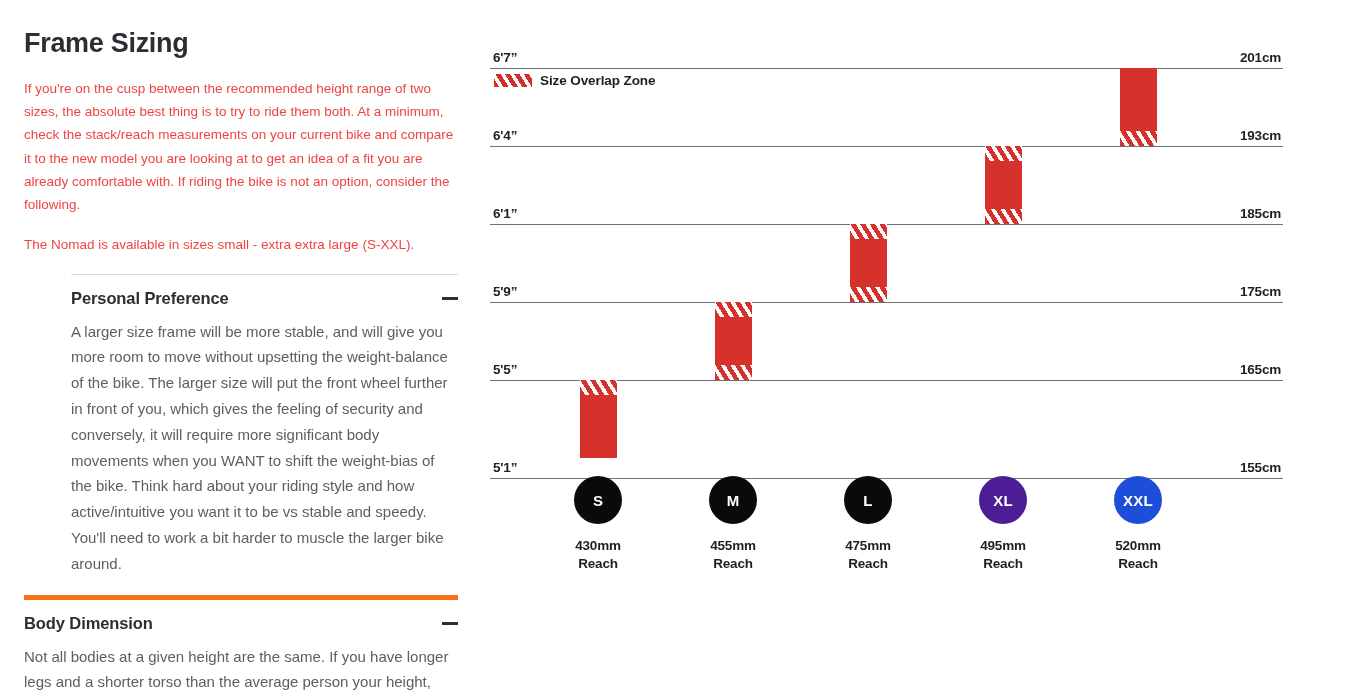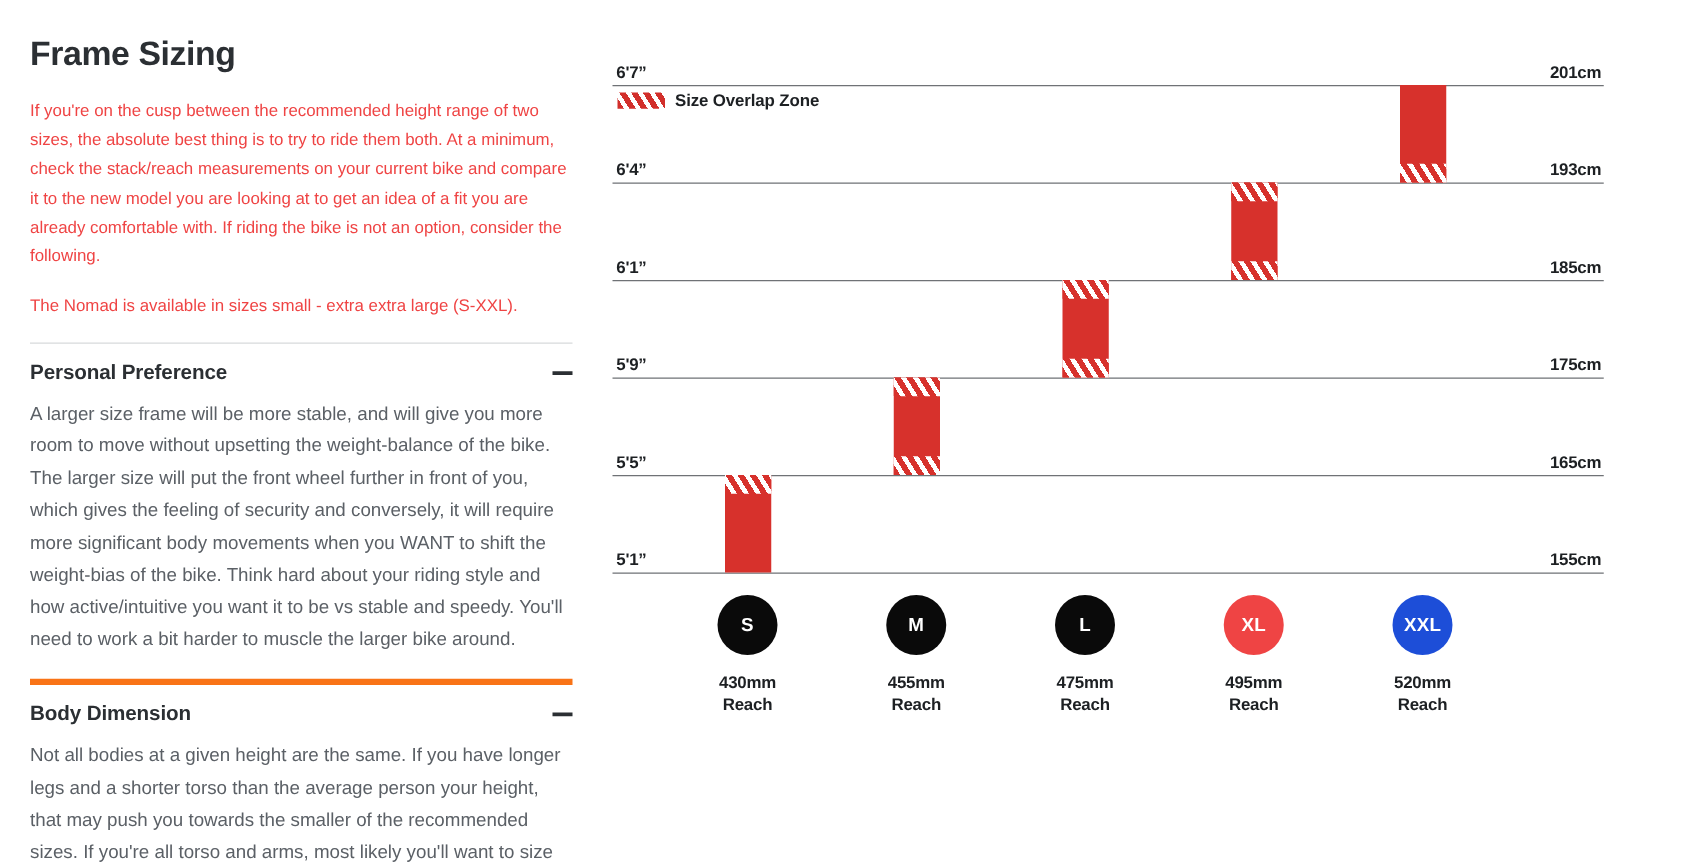--- a/index.html
+++ b/index.html
@@ -19,21 +19,21 @@
   .page-title {
     font-size: 27px; font-weight: 700; color: #2b2f33;
     letter-spacing: -0.3px; line-height: 1.15;
     margin-bottom: 18px;
   }
   .body-par {
     font-size: 13.5px; line-height: 1.72; color: #ef4444;
     margin-bottom: 17px;
   }
   .accordion-sec { border-top: 5px solid #f97316; padding-top: 14px; margin-top: 3px; }
-  .accordion-sec.first { border-top: 1px solid #d8dadc; margin-top: 6px; }
+  .accordion-sec.first { border-top: 1px solid #d8dadc; margin-top: 6px; margin-left: 47px; }
   .acc-head {
     display: flex; align-items: center; justify-content: space-between;
     cursor: pointer; margin-bottom: 11px;
   }
   .acc-title {
     font-size: 16.5px; font-weight: 700; color: #2b2f33; letter-spacing: -0.1px;
   }
   .acc-toggle {
     width: 16px; height: 16px; position: relative; flex: 0 0 auto;
   }
@@ -173,21 +173,21 @@
           <span class="tick-right">185cm</span>
         </div>
         <div class="gridrow" style="top: 254px;">
           <span class="tick-left">5'9”</span>
           <span class="tick-right">175cm</span>
         </div>
         <div class="gridrow" style="top: 332px;">
           <span class="tick-left">5'5”</span>
           <span class="tick-right">165cm</span>
         </div>
-        <div class="gridrow" style="top: 410px;">
+        <div class="gridrow" style="top: 430px;">
           <span class="tick-left">5'1”</span>
           <span class="tick-right">155cm</span>
         </div>
         <div class="bar" style="left: 89.5px; top: 332px; height: 78px; background: rgb(215, 49, 44);">
           <div class="bar-stripe top"></div>
         </div>
         <div class="bar" style="left: 224.5px; top: 254px; height: 78px; background: rgb(215, 49, 44);">
           <div class="bar-stripe top"></div>
           <div class="bar-stripe bottom"></div>
         </div>
@@ -226,21 +226,21 @@
         <div class="marker" style="left: 318px;">
           <div class="marker-circle" style="background: rgb(10, 10, 10);">
             <span class="marker-letter">L</span>
           </div>
           <div class="marker-reach">
             <div>475mm</div>
             <div>Reach</div>
           </div>
         </div>
         <div class="marker" style="left: 453px;">
-          <div class="marker-circle" style="background: #ef4444;">
+          <div class="marker-circle" style="background: #4c1d95;">
             <span class="marker-letter">XL</span>
           </div>
           <div class="marker-reach">
             <div>495mm</div>
             <div>Reach</div>
           </div>
         </div>
         <div class="marker" style="left: 588px;">
           <div class="marker-circle" style="background: #1d4ed8;">
             <span class="marker-letter">XXL</span>

